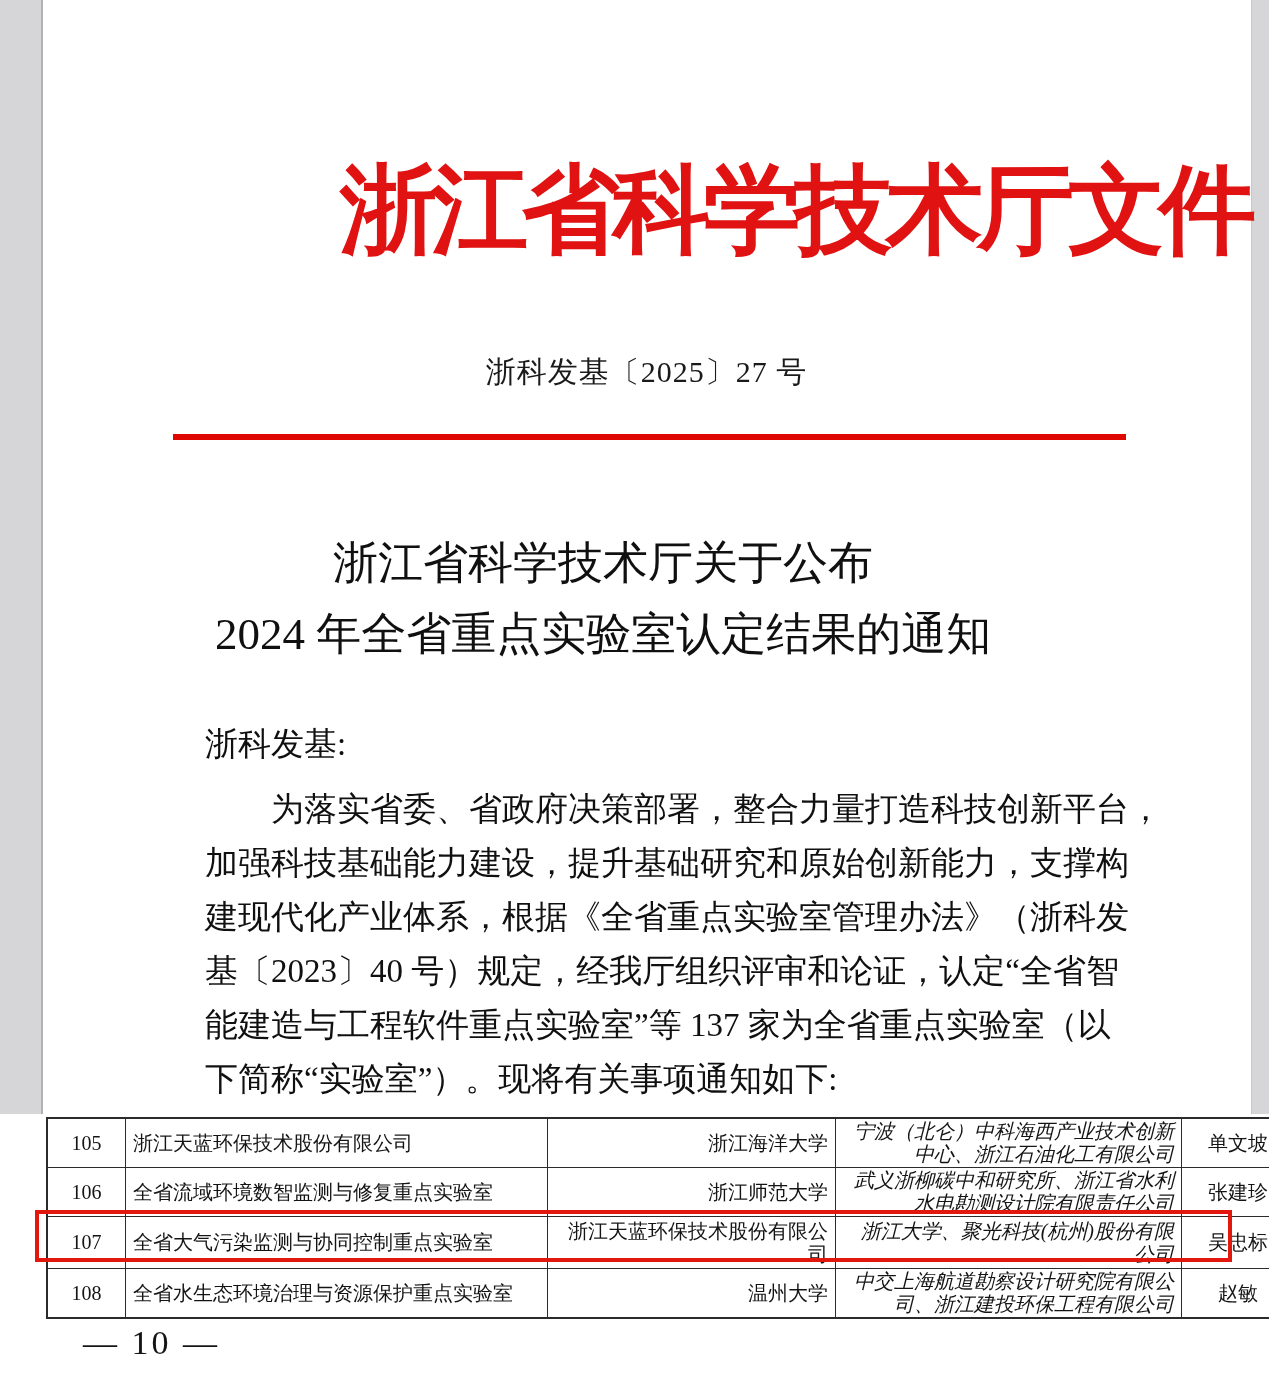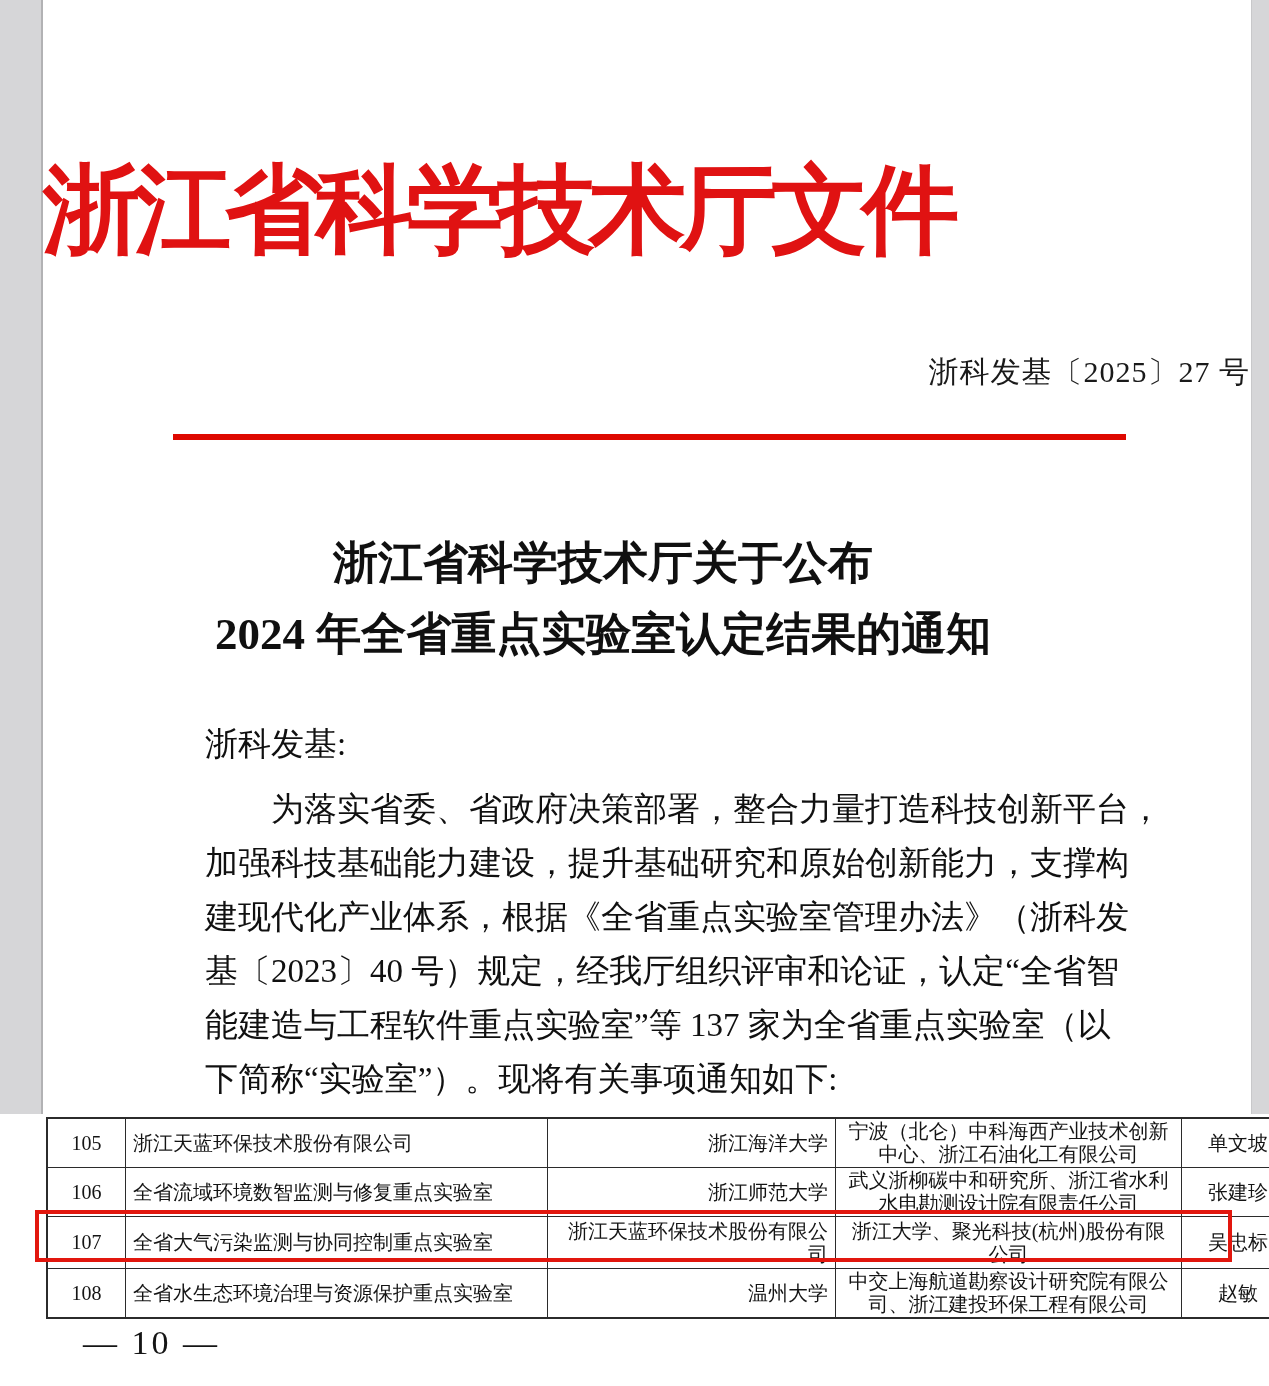--- a/index.html
+++ b/index.html
@@ -7,34 +7,34 @@
     width:1269px;height:1386px;position:relative;overflow:hidden;
     background:#ffffff;color:#151515;
     font-family:"Liberation Serif","DejaVu Serif",serif;
   }
   .margin-strip{position:absolute;top:0;height:1114px;background:#d6d6d8;}
   .margin-left{left:0;width:41px;border-right:2px solid #b2b2b4;}
   .margin-right{left:1251px;width:18px;border-left:1px solid #c8c8ca;}
 
   .header-title{
     position:absolute;left:43px;top:146px;width:1207px;
-    text-align:left;font-size:97px;font-weight:bold;letter-spacing:-6px;
+    text-align:right;font-size:97px;font-weight:bold;letter-spacing:-6px;
     color:#e01212;white-space:nowrap;
   }
   .doc-number{
     position:absolute;left:43px;top:352px;width:1207px;
-    text-align:right;font-size:30px;letter-spacing:1px;color:#1a1a1a;
+    text-align:center;font-size:30px;letter-spacing:1px;color:#1a1a1a;
   }
   .red-rule{
     position:absolute;left:173px;top:434px;width:953px;height:6px;
     background:#de0800;
   }
   .notice-title{
     position:absolute;left:43px;top:528px;width:1120px;
-    text-align:center;font-size:45px;font-weight:bold;line-height:71px;
+    text-align:center;font-size:45px;font-weight:normal;line-height:71px;
     color:#101010;white-space:nowrap;
   }
   .salutation{
     position:absolute;left:205px;top:722px;font-size:33px;color:#101010;
   }
   .body-text{
     position:absolute;left:205px;top:782px;width:900px;
     font-size:33px;color:#101010;
   }
   .body-line{
@@ -49,21 +49,21 @@
     border-collapse:collapse;table-layout:fixed;width:1172px;
     border:2px solid #2b2b2b;
   }
   table.labs td{
     border:1px solid #2b2b2b;font-size:20px;line-height:23px;
     padding:1px 7px;vertical-align:middle;overflow:hidden;color:#141414;
   }
   td.c-no{width:63px;text-align:center;padding:1px 2px;}
   td.c-lab{width:407px;text-align:left;}
   td.c-inst{width:273px;text-align:right;margin-left:46px;}
-  td.c-part{width:331px;text-align:center;}
+  td.c-part{width:331px;text-align:right;font-style:italic;}
   td.c-dir{width:98px;text-align:center;padding:1px 2px;}
   tr.r-105 td{height:46px;}
   tr.r-106 td{height:45px;}
   tr.r-107 td{height:49px;}
   tr.r-108 td{height:45px;}
 
   .highlight-box{
     position:absolute;left:35px;top:1210px;width:1197px;height:52px;
     box-sizing:border-box;border:4px solid #e2170e;z-index:5;
   }

